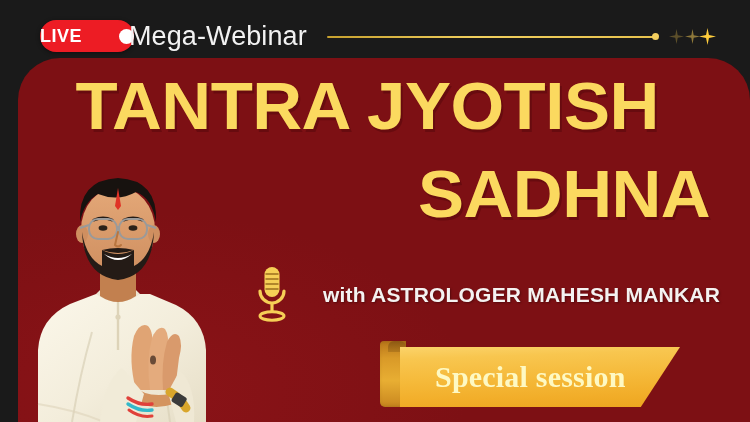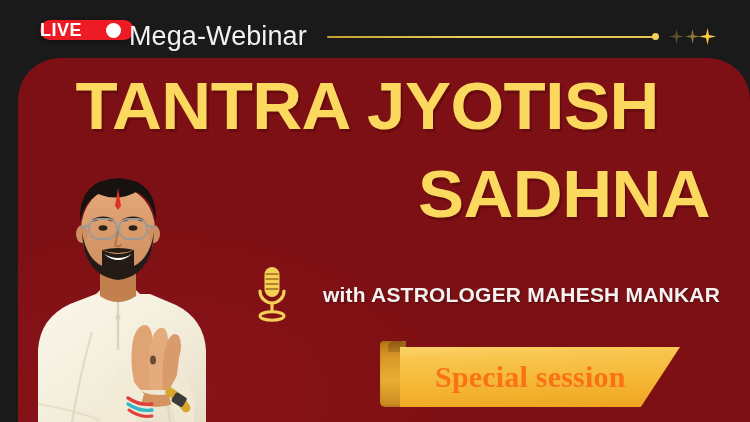--- a/index.html
+++ b/index.html
@@ -20,26 +20,26 @@
   
   #topbar {
     position: absolute;
     left: 0; top: 0;
     width: 750px; height: 60px;
     z-index: 6;
   }
   #live-badge {
     position: absolute;
     left: 40px; top: 20px;
-    width: 94px; height: 20px;
+    width: 94px; height: 32px;
     border-radius: 16px;
     background: #ed1c24;
     display: flex;
     align-items: center;
-    justify-content: flex-start;
+    justify-content: space-between;
     gap: 24px;
     box-shadow: 0 1px 4px rgba(0,0,0,.45);
   }
   #live-text {
     color: #ffffff;
     font-size: 18px;
     font-weight: bold;
     letter-spacing: .5px;
     line-height: 1;
   }
@@ -184,21 +184,21 @@
   }
   #ribbon-label {
     position: absolute;
     left: 20px; top: 6px;
     width: 280px; height: 60px;
     display: flex;
     align-items: center;
     justify-content: flex-start;
     padding-left: 35px;
     box-sizing: border-box;
-    color: #f97316;
+    color: #fef9c3;
     font-family: "Liberation Serif", serif;
     font-weight: bold;
     font-size: 30px;
     letter-spacing: .2px;
     white-space: nowrap;
   }
 
   
   #left-strip {
     position: absolute;

